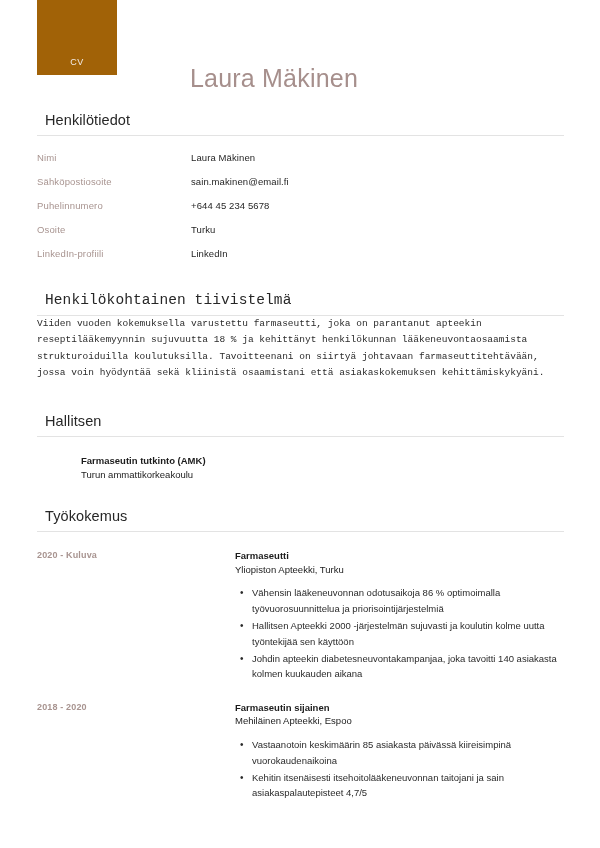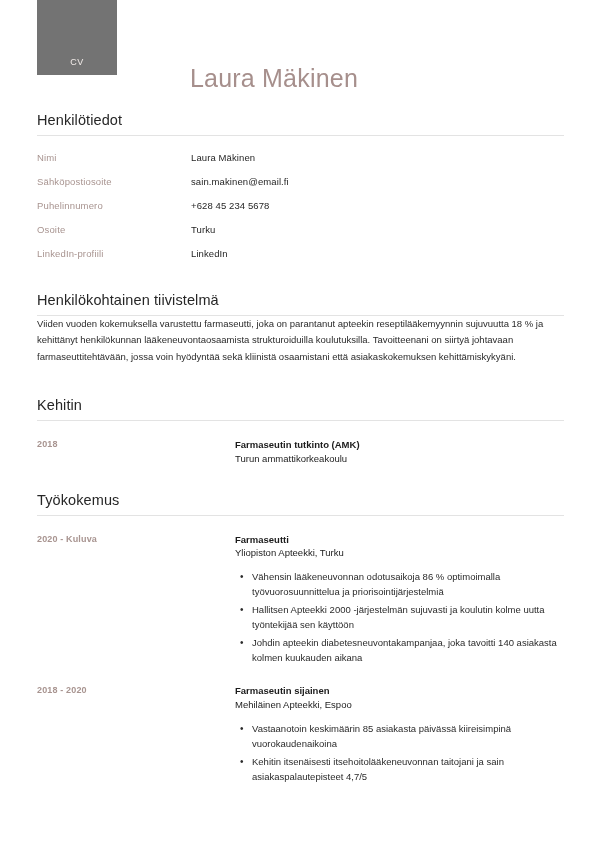--- a/index.html
+++ b/index.html
@@ -28,21 +28,21 @@
   .header {
     position: relative;
     height: 104px;
   }
   .logo-box {
     position: absolute;
     left: 37px;
     top: 0;
     width: 80px;
     height: 75px;
-    background: #737373;
+    background: #a16207;
   }
   .logo-text {
     position: absolute;
     left: 0;
     right: 0;
     bottom: 8px;
     text-align: center;
     font-size: 9px;
     letter-spacing: 0.6px;
     color: #f2ece9;
@@ -59,21 +59,21 @@
   }
 
   
   .section {
     padding: 0 36px 0 37px;
   }
   .section-title {
     font-size: 14.5px;
     font-weight: 400;
     color: #262626;
-    margin: 0 0 7px 0;
+    margin: 0 0 7px 8px;
     letter-spacing: 0.1px;
   }
   .divider {
     height: 1px;
     background: #e3e3e3;
     width: 100%;
     margin: 0;
   }
 
   
@@ -156,21 +156,21 @@
     content: "\2022";
     position: absolute;
     left: -12px;
     top: 0;
     color: #2b2b2b;
     font-size: 10px;
   }
 
   
   .sec-personal { margin-top: 8px; }
-  .sec-summary  { margin-top: 33px; }
+  .sec-summary  { margin-top: 33px; font-family: Liberation Mono, monospace; }
   .sec-education{ margin-top: 32px; }
   .sec-experience{ margin-top: 26px; }
 </style>
 </head>
 <body>
 
 <div class="page">
 
   <div class="header">
     <div class="logo-box">
@@ -190,21 +190,21 @@
         <div class="info-value">Laura Mäkinen</div>
       </div>
 
       <div class="info-row">
         <div class="info-label">Sähköpostiosoite</div>
         <div class="info-value">sain.makinen@email.fi</div>
       </div>
 
       <div class="info-row">
         <div class="info-label">Puhelinnumero</div>
-        <div class="info-value">+628 45 234 5678</div>
+        <div class="info-value">+644 45 234 5678</div>
       </div>
 
       <div class="info-row">
         <div class="info-label">Osoite</div>
         <div class="info-value">Turku</div>
       </div>
 
       <div class="info-row">
         <div class="info-label">LinkedIn-profiili</div>
         <div class="info-value">LinkedIn</div>
@@ -213,25 +213,24 @@
     </div>
   </div>
 
   <div class="section sec-summary">
     <h2 class="section-title">Henkilökohtainen tiivistelmä</h2>
     <div class="divider"></div>
     <p class="summary-text">Viiden vuoden kokemuksella varustettu farmaseutti, joka on parantanut apteekin reseptilääkemyynnin sujuvuutta 18 % ja kehittänyt henkilökunnan lääkeneuvontaosaamista strukturoiduilla koulutuksilla. Tavoitteenani on siirtyä johtavaan farmaseuttitehtävään, jossa voin hyödyntää sekä kliinistä osaamistani että asiakaskokemuksen kehittämiskykyäni.</p>
   </div>
 
   <div class="section sec-education">
-    <h2 class="section-title">Kehitin</h2>
+    <h2 class="section-title">Hallitsen</h2>
     <div class="divider"></div>
 
     <div class="entry">
-      <div class="entry-date">2018</div>
       <div class="entry-body">
         <div class="entry-title">Farmaseutin tutkinto (AMK)</div>
         <div class="entry-org">Turun ammattikorkeakoulu</div>
       </div>
     </div>
   </div>
 
   <div class="section sec-experience">
     <h2 class="section-title">Työkokemus</h2>
     <div class="divider"></div>

